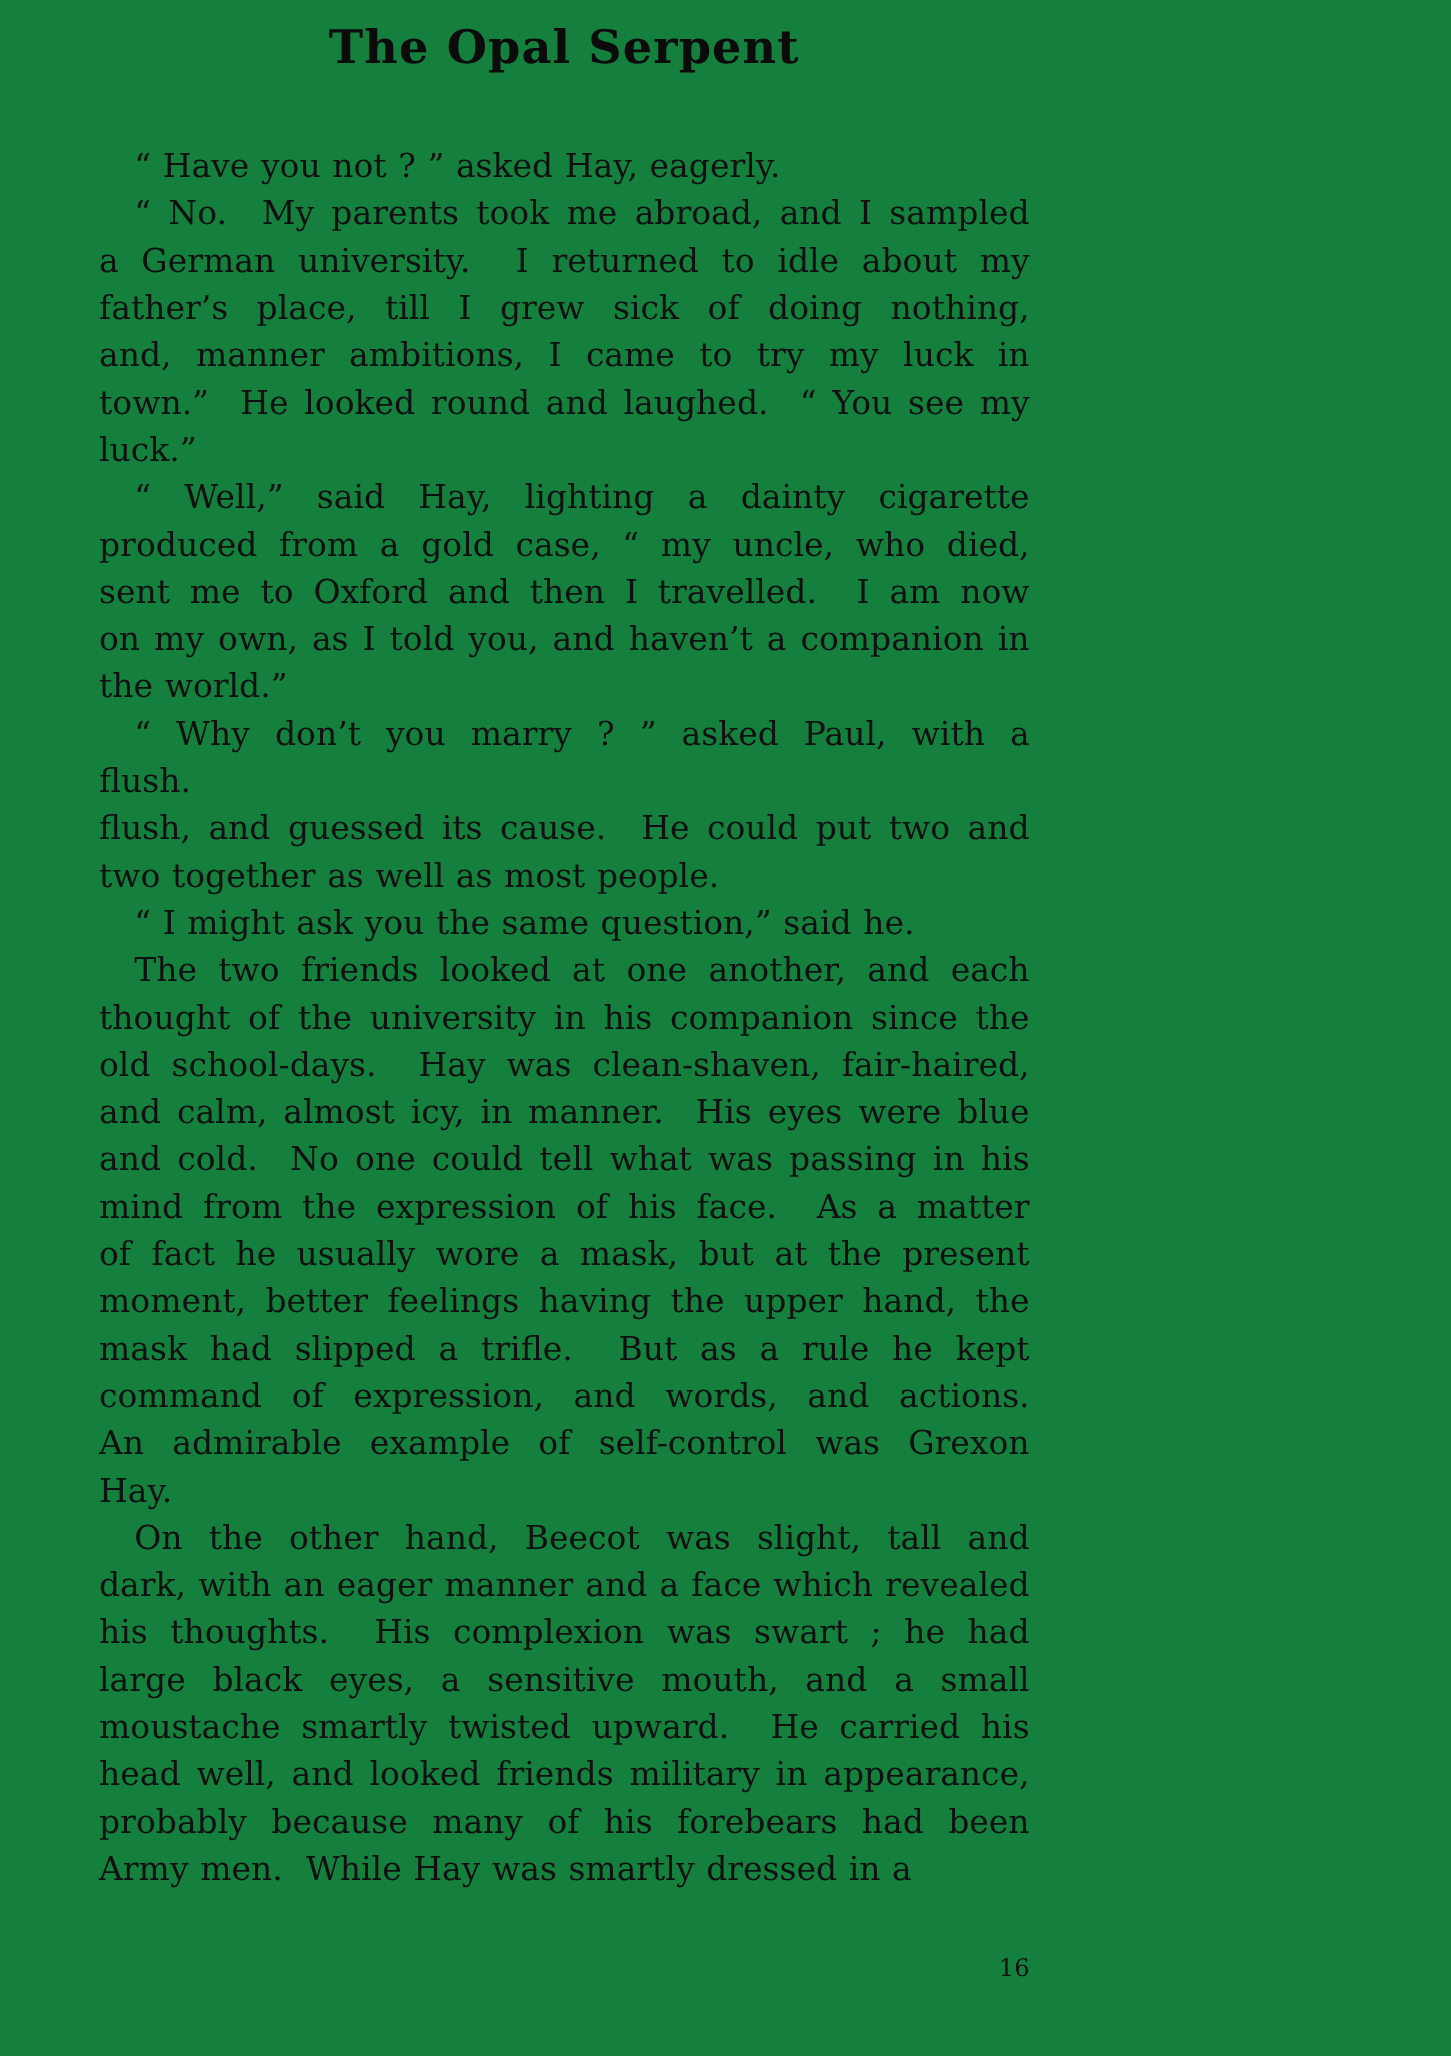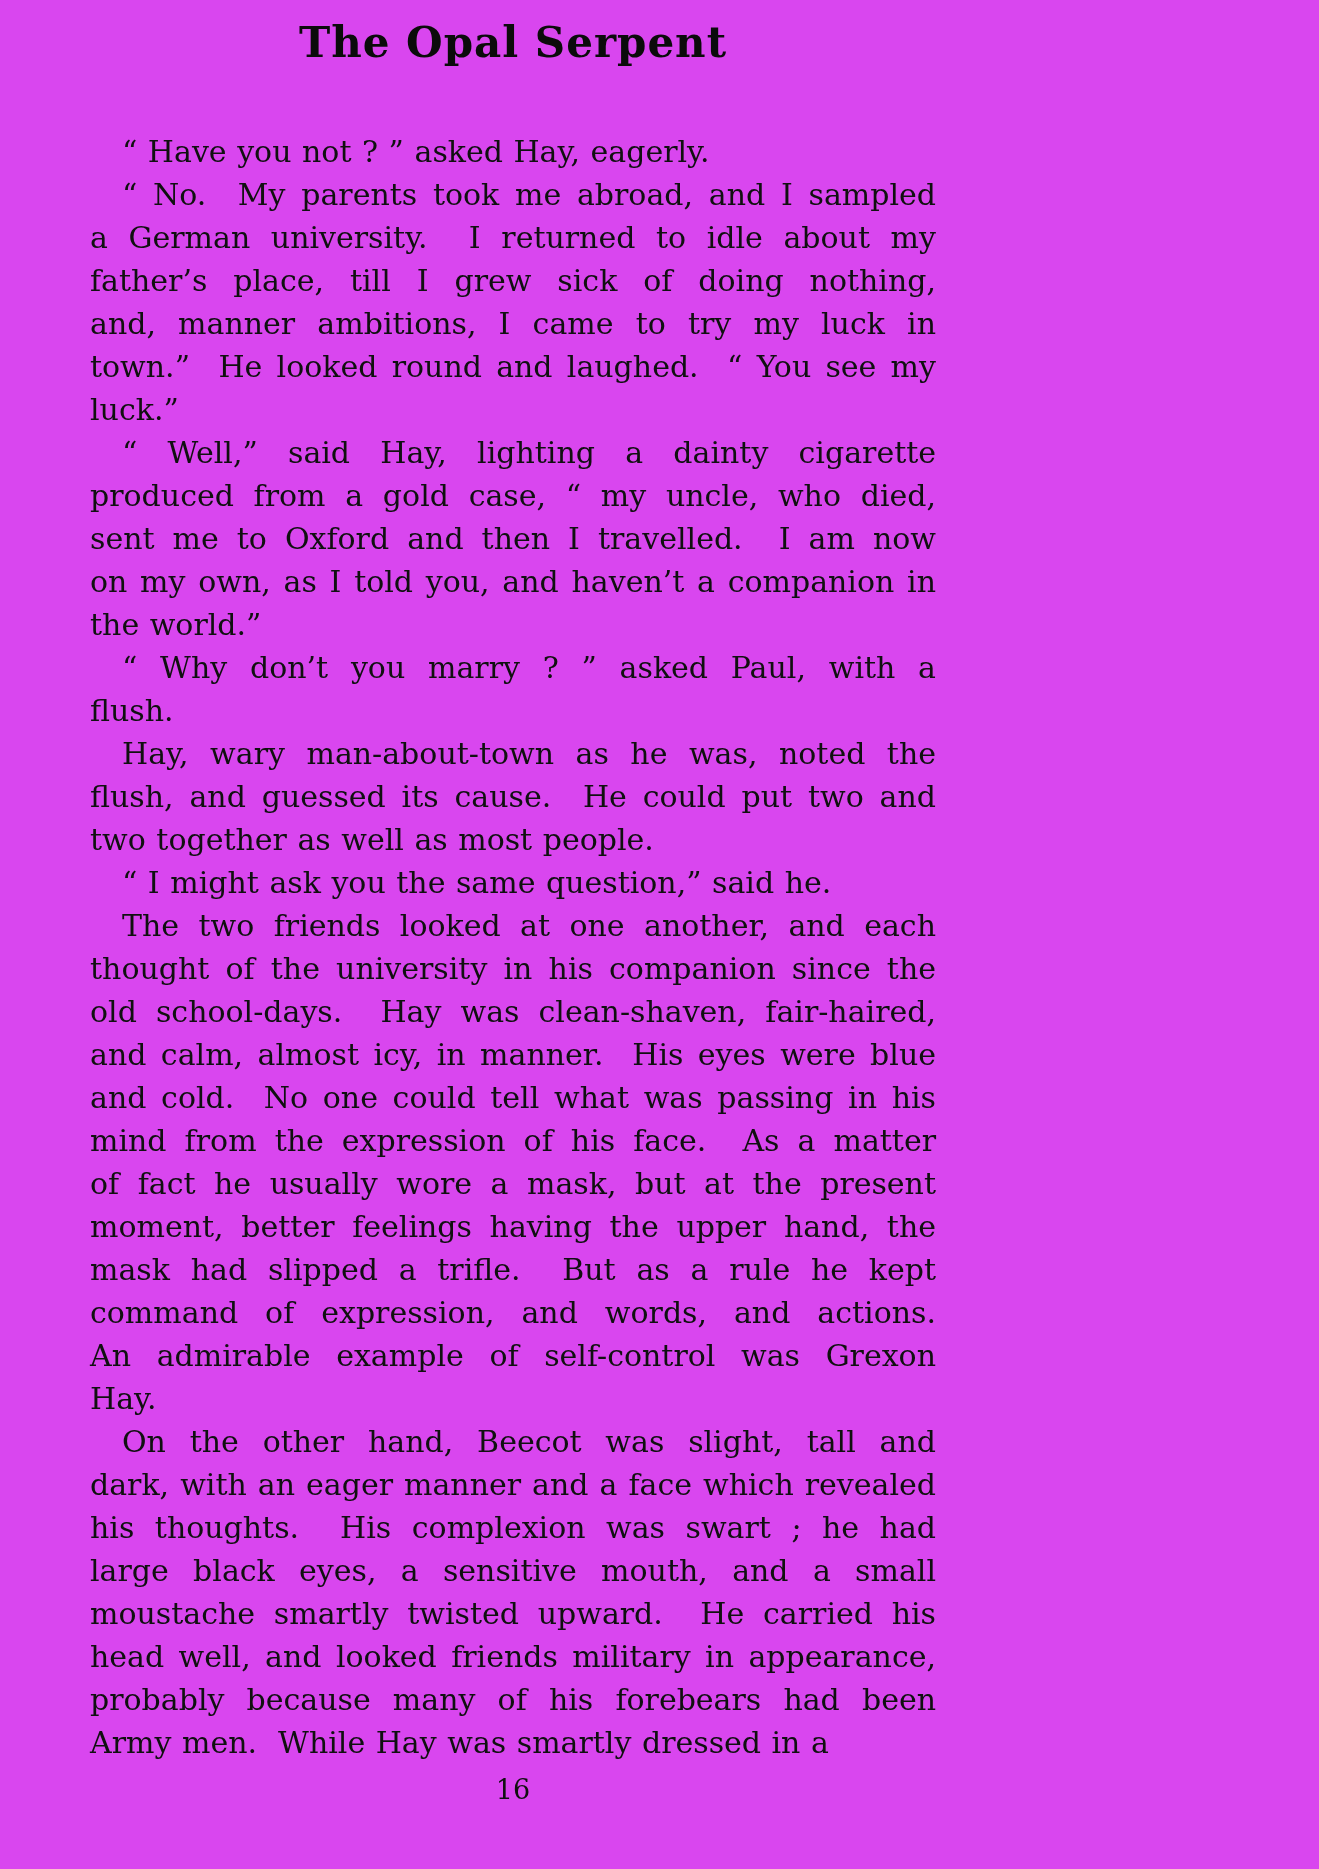--- a/index.html
+++ b/index.html
@@ -6,21 +6,21 @@
   body {
     width: 1319px; height: 1869px;
     background: #fbfbf9;
     font-family: "DejaVu Serif", serif;
     color: #101010;
   }
   .page {
     position: relative;
     width: 1319px; height: 1869px;
     overflow: hidden;
-    background: #d946ef;
+    background: #15803d;
   }
   .title {
     position: absolute;
     top: 16px; left: 90px; width: 846px;
     margin: 0;
     text-align: center;
     font-size: 42px;
     line-height: 54px;
     font-weight: bold;
     letter-spacing: 1px;
@@ -41,22 +41,22 @@
     word-spacing: 1px;
   }
   .line.last {
     text-align: center;
     text-align-last: left;
   }
   .line.first { padding-left: 32px; }
   .page-number {
     position: absolute;
     top: 1772px; left: 90px; width: 846px;
-    text-align: center;
-    font-size: 27px;
+    text-align: right;
+    font-size: 22px;
     line-height: 36px;
     color: #101010;
   }
 </style>
 </head>
 <body>
 
 <div class="page">
   <h1 class="title">The Opal Serpent</h1>
 
@@ -77,21 +77,20 @@
         <div class="line">produced from a gold case, “ my uncle, who died,</div>
         <div class="line">sent me to Oxford and then I travelled.  I am now</div>
         <div class="line">on my own, as I told you, and haven’t a companion in</div>
         <div class="line last">the world.”</div>
       </div>
       <div class="para">
         <div class="line first">“ Why don’t you marry ? ” asked Paul, with a</div>
         <div class="line last">flush.</div>
       </div>
       <div class="para">
-        <div class="line first">Hay, wary man-about-town as he was, noted the</div>
         <div class="line">flush, and guessed its cause.  He could put two and</div>
         <div class="line last">two together as well as most people.</div>
       </div>
       <div class="para">
         <div class="line first last">“ I might ask you the same question,” said he.</div>
       </div>
       <div class="para">
         <div class="line first">The two friends looked at one another, and each</div>
         <div class="line">thought of the university in his companion since the</div>
         <div class="line">old school-days.  Hay was clean-shaven, fair-haired,</div>

